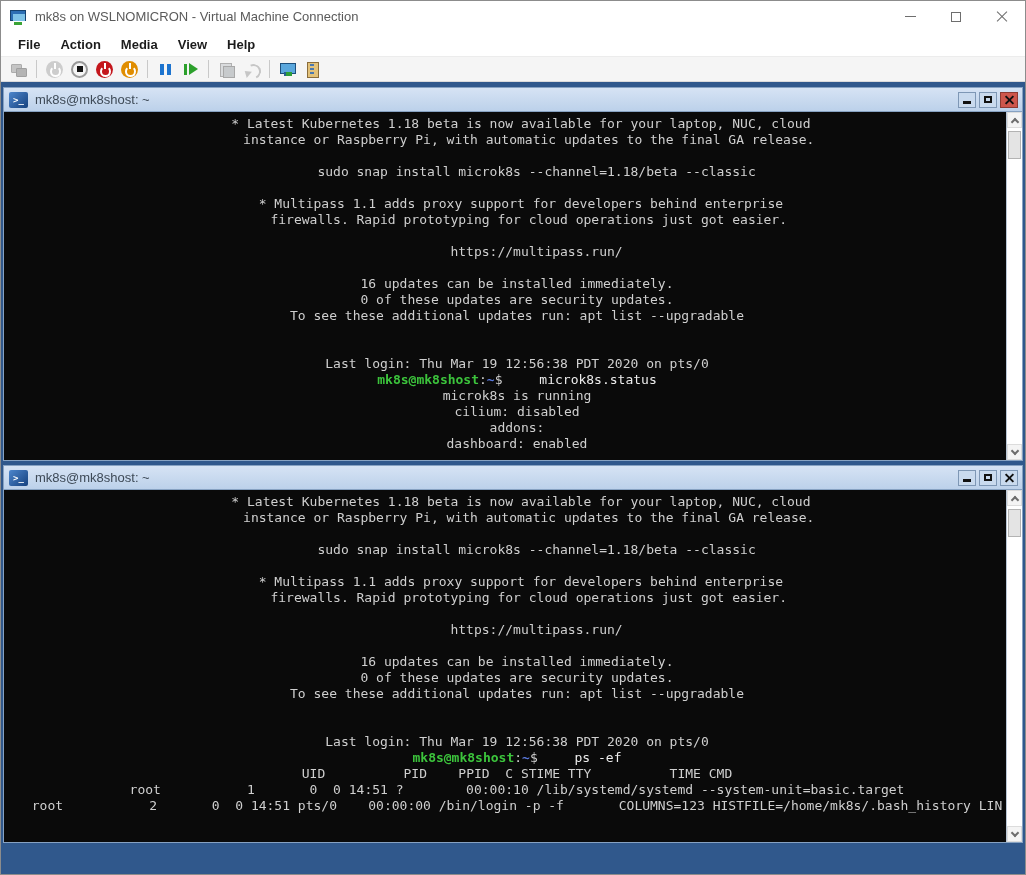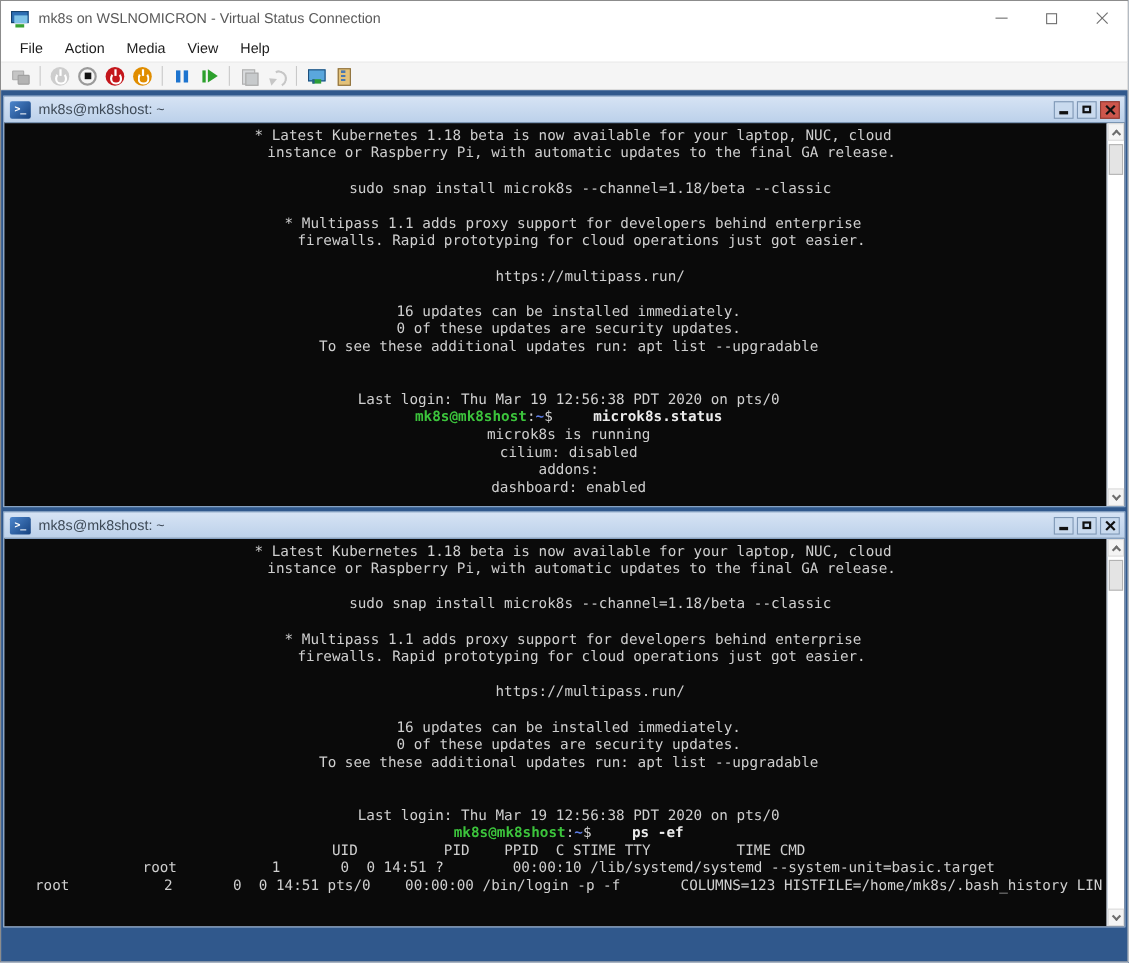--- a/index.html
+++ b/index.html
@@ -16,21 +16,21 @@
   .titlebar-title { font-size:13px; color:#5a5a5a; margin-left:8px; flex:1 1 auto; white-space:nowrap; }
   .win-controls { display:flex; height:31px; }
   .win-btn { width:46px; height:31px; display:flex; align-items:center; justify-content:center; }
   .g-min { width:11px; height:1px; background:#6e6e6e; }
   .g-max { width:10px; height:10px; border:1px solid #6e6e6e; }
   .g-x { position:relative; width:12px; height:12px; }
   .g-x::before,.g-x::after { content:''; position:absolute; left:-1px; top:5px; width:14px; height:1px; background:#6e6e6e; }
   .g-x::before { transform:rotate(45deg); } .g-x::after { transform:rotate(-45deg); }
 
   
-  .menubar { height:24px; display:flex; align-items:flex-start; background:#fff; padding-left:7px; flex:0 0 auto; }
+  .menubar { height:24px; display:flex; align-items:center; background:#fff; padding-left:7px; flex:0 0 auto;font-weight:bold; }
   .menu-item { font-size:13px; color:#1b1b1b; padding:4px 10px; cursor:default; }
 
   
   .toolbar { height:26px; background:#f5f5f5; border-top:1px solid #ececec; border-bottom:1px solid #dadada; display:flex; align-items:center; padding-left:5px; flex:0 0 auto; }
   .tb-sep { width:1px; height:18px; background:#c9c9c9; margin:0 5px; }
   .tb-btn { width:25px; height:23px; display:flex; align-items:center; justify-content:center; border-radius:2px; }
   .ic { position:relative; display:inline-block; width:17px; height:17px; }
   
   .ctrl-alt-del-icon::before { content:''; position:absolute; left:1px; top:3px; width:9px; height:7px; background:#c0c0c0; border:1px solid #a5a5a5; border-radius:1px; }
   .ctrl-alt-del-icon::after { content:''; position:absolute; left:6px; top:7px; width:9px; height:7px; background:#adadad; border:1px solid #979797; border-radius:1px; }
@@ -71,21 +71,21 @@
   .tg-max { width:8px; height:7px; border:2px solid #111; }
   .tg-x { position:relative; width:9px; height:9px; }
   .tg-x::before,.tg-x::after { content:''; position:absolute; left:-1px; top:4px; width:11px; height:2px; background:#111; }
   .tg-x::before { transform:rotate(45deg); } .tg-x::after { transform:rotate(-45deg); }
   .term-content { position:relative; flex:1 1 auto; background:#0a0a0a; border-top:1px solid #87a2c2; overflow:hidden; }
   .term-lines { padding:4px 0 0 8px; }
   .term-line { height:16px; white-space:pre; font:13px/16px "DejaVu Sans Mono",monospace; color:#cfcfcf;text-align:center; }
   .seg-green { color:#3cc43c; font-weight:bold; }
   .seg-blue { color:#5b7ae0; font-weight:bold; }
   .seg-fg { color:#cfcfcf; }
-  .seg-bold { color:#ececec; font-weight:bold;margin-left:29px; }
+  .seg-bold { color:#ececec; font-weight:normal;margin-left:29px; }
   
   .term-scrollbar { position:absolute; top:0; right:0; bottom:0; width:16px; background:#fff; border-left:1px solid #b9c6d6; }
   .sb-btn { position:absolute; left:0; width:15px; height:16px; background:#f4f4f4; border:1px solid #dcdcdc; display:flex; align-items:center; justify-content:center; }
   .sb-btn.up { top:0; } .sb-btn.down { bottom:0; }
   .chev { width:6px; height:6px; border-right:2px solid #6d6d6d; border-bottom:2px solid #6d6d6d; }
   .chev.up { transform:rotate(-135deg); margin-top:3px; }
   .chev.down { transform:rotate(45deg); margin-bottom:3px; }
   .sb-thumb { position:absolute; left:1px; width:13px; top:19px; height:28px; background:#e4e4e4; border:1px solid #b3b3b3; }
 
   
@@ -110,21 +110,21 @@
 
 <div class="app">
 
   <div class="titlebar">
     <span class="hyperv-icon">
       <span class="hv-screen">
           <span class="hv-screen-in"></span>
         </span>
       <span class="hv-base"></span>
     </span>
-    <span class="titlebar-title">mk8s on WSLNOMICRON - Virtual Status Connection</span>
+    <span class="titlebar-title">mk8s on WSLNOMICRON - Virtual Machine Connection</span>
     <div class="win-controls">
       <div class="win-btn">
           <span class="g-min"></span>
         </div>
       <div class="win-btn">
           <span class="g-max"></span>
         </div>
       <div class="win-btn">
           <span class="g-x"></span>
         </div>

